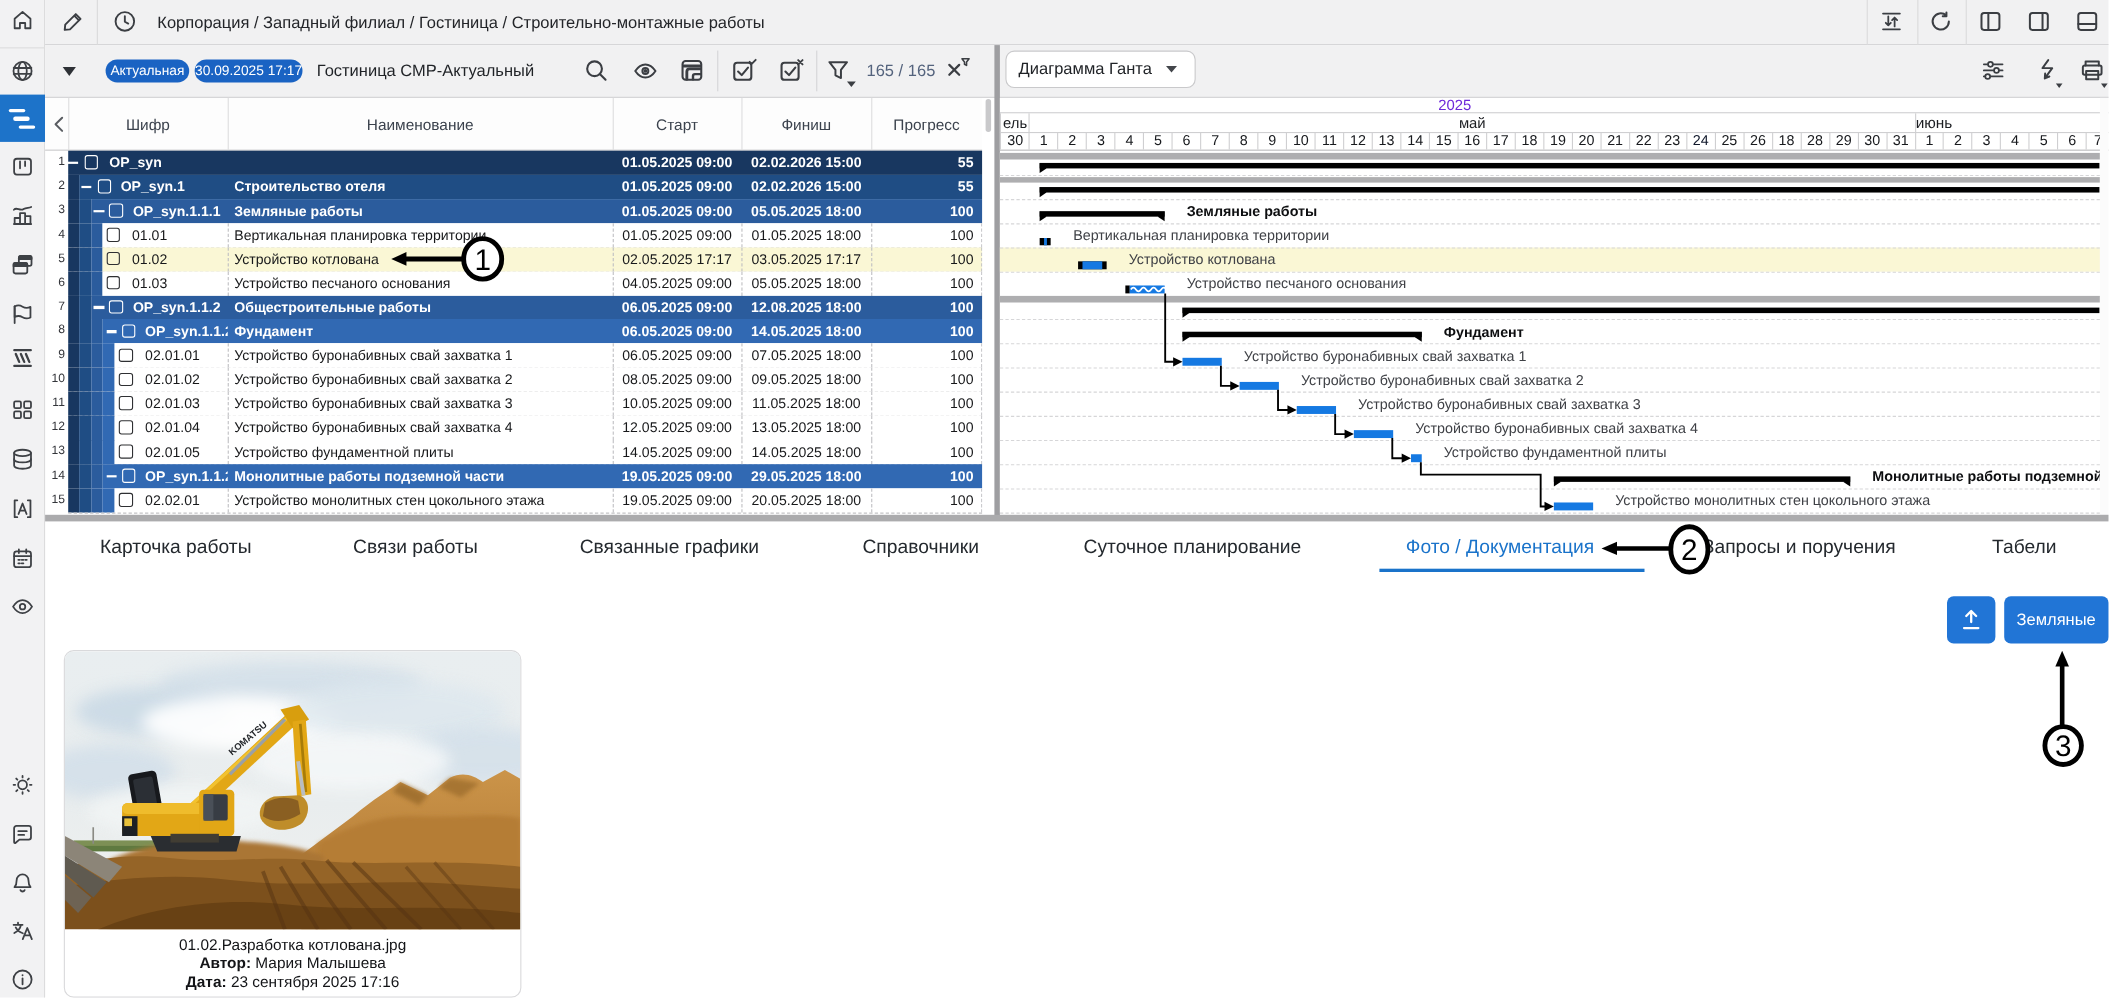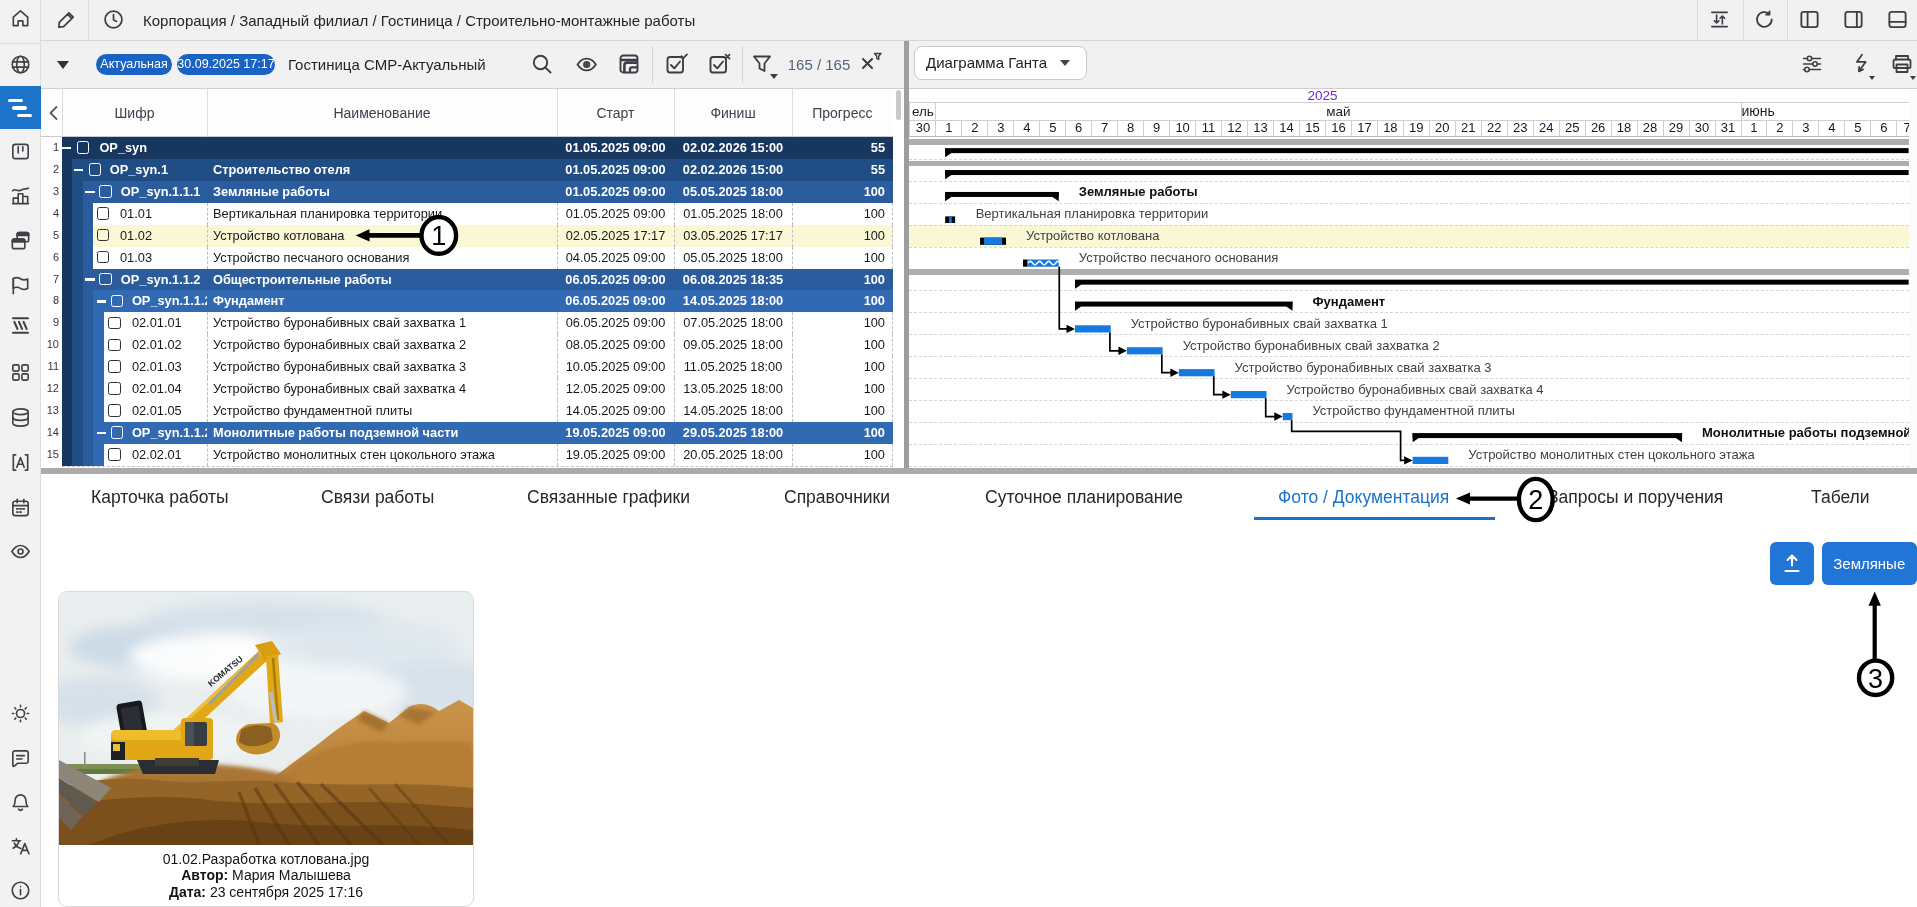--- a/index.html
+++ b/index.html
@@ -358,21 +358,21 @@
 <div class="abs" style="left:82.8px;top:268.52px;width:809.8px;height:21.92px;background:#2b5c9d;"></div>
 <div class="abs" style="left:62px;top:268.52px;width:10.4px;height:21.92px;background:#183760;"></div>
     <div class="abs" style="left:72.4px;top:268.52px;width:10.4px;height:21.92px;background:#1f4d84;"></div>
 <div class="abs" style="left:85px;top:278.28px;width:9.5px;height:2.5px;background:#fff;"></div>
 <div class="abs" style="left:99.4px;top:272.78px;width:12.5px;height:12.5px;border:1.6px solid #fff;border-radius:2.5px;"></div>
 <div class="abs" style="left:62px;top:290.44px;width:830.6px;height:0;border-top:1px dashed #9fb3cc00;"></div>
 <div class="abs" style="left:41px;top:268.52px;width:18px;height:21.92px;line-height:21.92px;font-size:11px;color:#33353a;text-align:right;">7</div>
 <div class="abs" style="left:120.8px;top:268.52px;width:86.2px;height:21.92px;line-height:21.92px;font-size:12.8px;color:#fff;font-weight:bold;overflow:hidden;white-space:nowrap;">OP_syn.1.1.2</div>
 <div class="abs" style="left:213px;top:268.52px;width:340px;height:21.92px;line-height:21.92px;font-size:12.8px;color:#fff;font-weight:bold;overflow:hidden;white-space:nowrap;">Общестроительные работы</div>
 <div class="abs" style="left:557px;top:268.52px;width:117px;height:21.92px;line-height:21.92px;font-size:12.8px;color:#fff;font-weight:bold;text-align:center;">06.05.2025 09:00</div>
-<div class="abs" style="left:674px;top:268.52px;width:118px;height:21.92px;line-height:21.92px;font-size:12.8px;color:#fff;font-weight:bold;text-align:center;">06.08.2025 18:35</div>
+<div class="abs" style="left:674px;top:268.52px;width:118px;height:21.92px;line-height:21.92px;font-size:12.8px;color:#fff;font-weight:bold;text-align:center;">12.08.2025 18:00</div>
 <div class="abs" style="left:792px;top:268.52px;width:93px;height:21.92px;line-height:21.92px;font-size:12.8px;color:#fff;font-weight:bold;text-align:right;">100</div>
 <div class="abs" style="left:93.2px;top:290.44px;width:799.4px;height:21.92px;background:#3169b3;"></div>
 <div class="abs" style="left:62px;top:290.44px;width:10.4px;height:21.92px;background:#183760;"></div>
     <div class="abs" style="left:72.4px;top:290.44px;width:10.4px;height:21.92px;background:#1f4d84;"></div>
     <div class="abs" style="left:82.8px;top:290.44px;width:10.4px;height:21.92px;background:#2b5c9d;"></div>
 <div class="abs" style="left:96.8px;top:300.2px;width:9.5px;height:2.5px;background:#fff;"></div>
 <div class="abs" style="left:110.8px;top:294.7px;width:12.5px;height:12.5px;border:1.6px solid #fff;border-radius:2.5px;"></div>
 <div class="abs" style="left:62px;top:312.36px;width:830.6px;height:0;border-top:1px dashed #9fb3cc00;"></div>
 <div class="abs" style="left:41px;top:290.44px;width:18px;height:21.92px;line-height:21.92px;font-size:11px;color:#33353a;text-align:right;">8</div>
 <div class="abs" style="left:131.9px;top:290.44px;width:75.1px;height:21.92px;line-height:21.92px;font-size:12.8px;color:#fff;font-weight:bold;overflow:hidden;white-space:nowrap;">OP_syn.1.1.2.</div>

